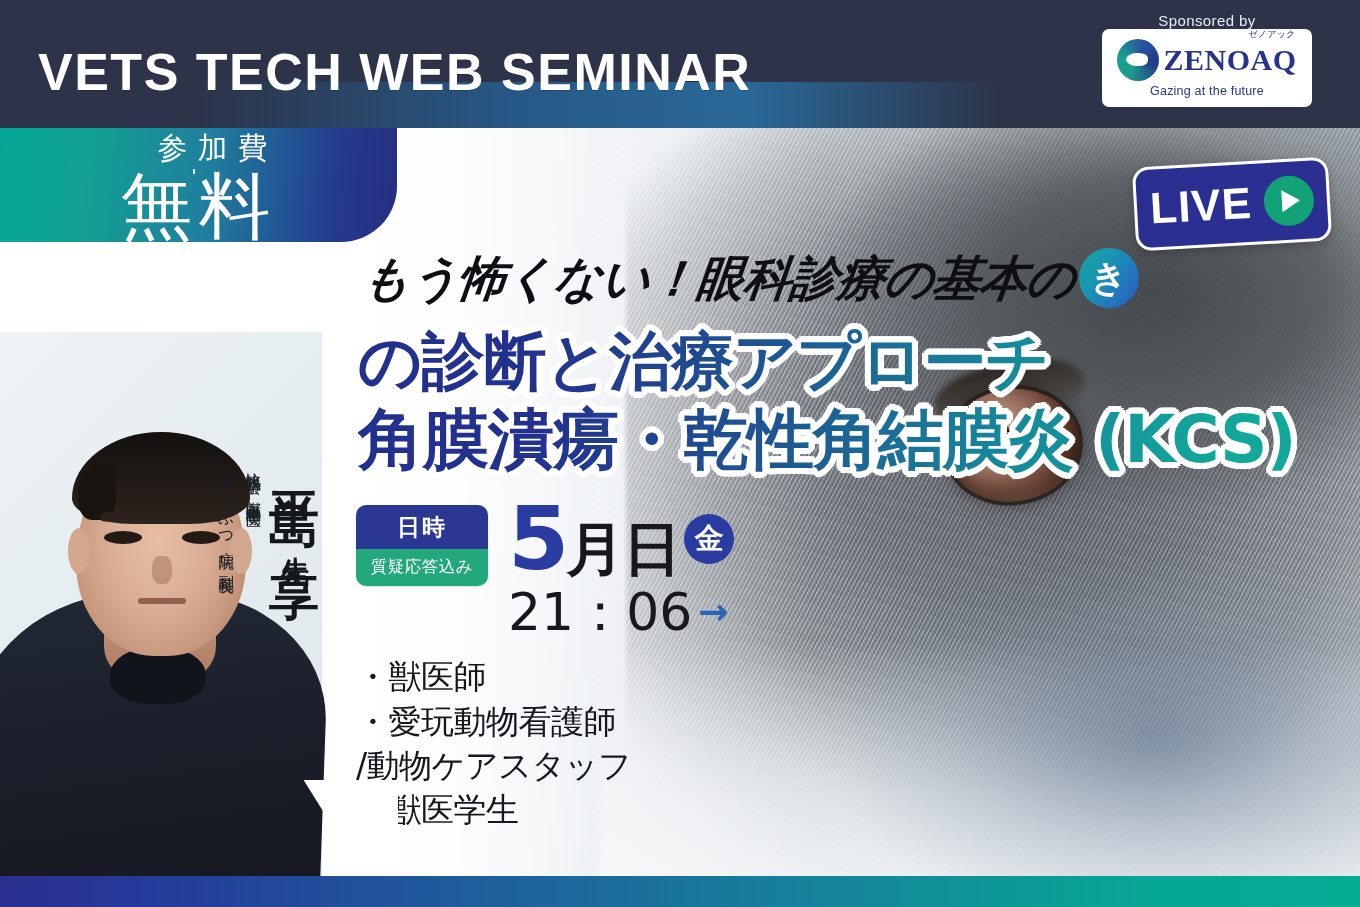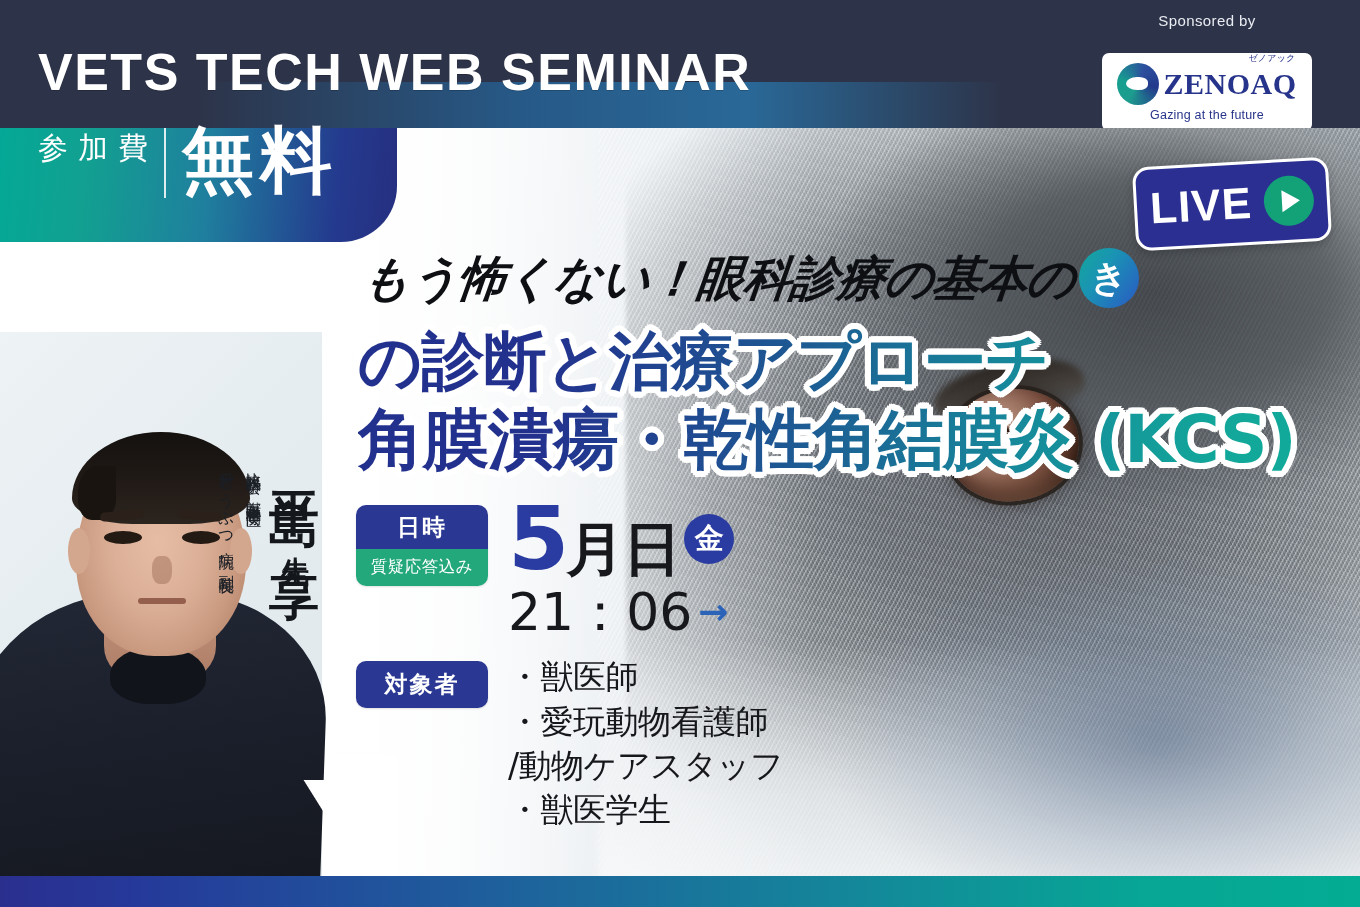--- a/index.html
+++ b/index.html
@@ -118,21 +118,21 @@
     position:absolute; left:38px; top:46px;
     font-size:52px; font-weight:700; color:#ffffff;
     letter-spacing:1.5px; line-height:1;
     font-family:"Liberation Sans","DejaVu Sans",sans-serif;
     text-shadow:0 1px 0 rgba(0,0,0,.18);
     white-space:nowrap;
   }
   
   .sponsor{
     position:absolute; right:48px; top:12px;
-    display:flex; flex-direction:column; align-items:center; gap:24px;
+    display:flex; flex-direction:column; align-items:center; gap:0;
   }
   .sponsor-label{
     font-size:15px; color:#e9ecf2; letter-spacing:.4px;
   }
   .sponsor-card{
     width:210px; height:78px; background:#ffffff; border-radius:7px;
     display:flex; flex-direction:column; align-items:center; justify-content:center;
     position:relative;
   }
   .zen-row{ display:flex; align-items:center; gap:4px; position:relative; }
@@ -155,31 +155,31 @@
   }
   .zen-tag{
     font-size:12.5px; color:#27348b; margin-top:3px; letter-spacing:.2px;
   }
 
   
   .free-badge{
     position:absolute; left:0; top:128px; width:397px; height:114px;
     background:linear-gradient(95deg,#04a896 0%, #12a091 22%, #1f7f9e 52%, #243a8e 84%, #262f80 100%);
     border-bottom-right-radius:56px;
-    display:flex; align-items:flex-start; z-index:6;
+    display:flex; align-items:center; z-index:6;flex-direction:column;
   }
   .free-badge .fee-label{
     color:#ffffff; font-size:30px; letter-spacing:10px;
     margin-left:38px; font-weight:400;
   }
   .free-badge .divider{
     width:2px; height:70px; background:rgba(255,255,255,.85); margin:0 16px 0 6px;
   }
   .free-badge .fee-value{
-    color:#ffffff; font-size:72px; font-weight:700; letter-spacing:6px; line-height:1;
+    color:#ffffff; font-size:72px; font-weight:400; letter-spacing:6px; line-height:1;
     margin-top:-4px;
   }
 
   
   .live-badge{
     position:absolute; right:30px; top:162px; z-index:7;
     width:196px; height:84px;
     background:#2b2f91; border-radius:16px;
     border:3px solid #ffffff;
     transform:rotate(-3.2deg);
@@ -484,21 +484,20 @@
             <span class="d-day-circle">金</span>
           </div>
           <div class="time-line">
             <span>21：06</span>
             <span class="arrow">→</span>
           </div>
         </div>
       </div>
 
       <div class="row row-target">
-        <div class="tag-single">対象者</div>
         <ul class="target-list">
           <li>・獣医師</li>
           <li>・愛玩動物看護師</li>
           <li>/動物ケアスタッフ</li>
           <li>・獣医学生</li>
         </ul>
       </div>
 
     </div>
   </div>

